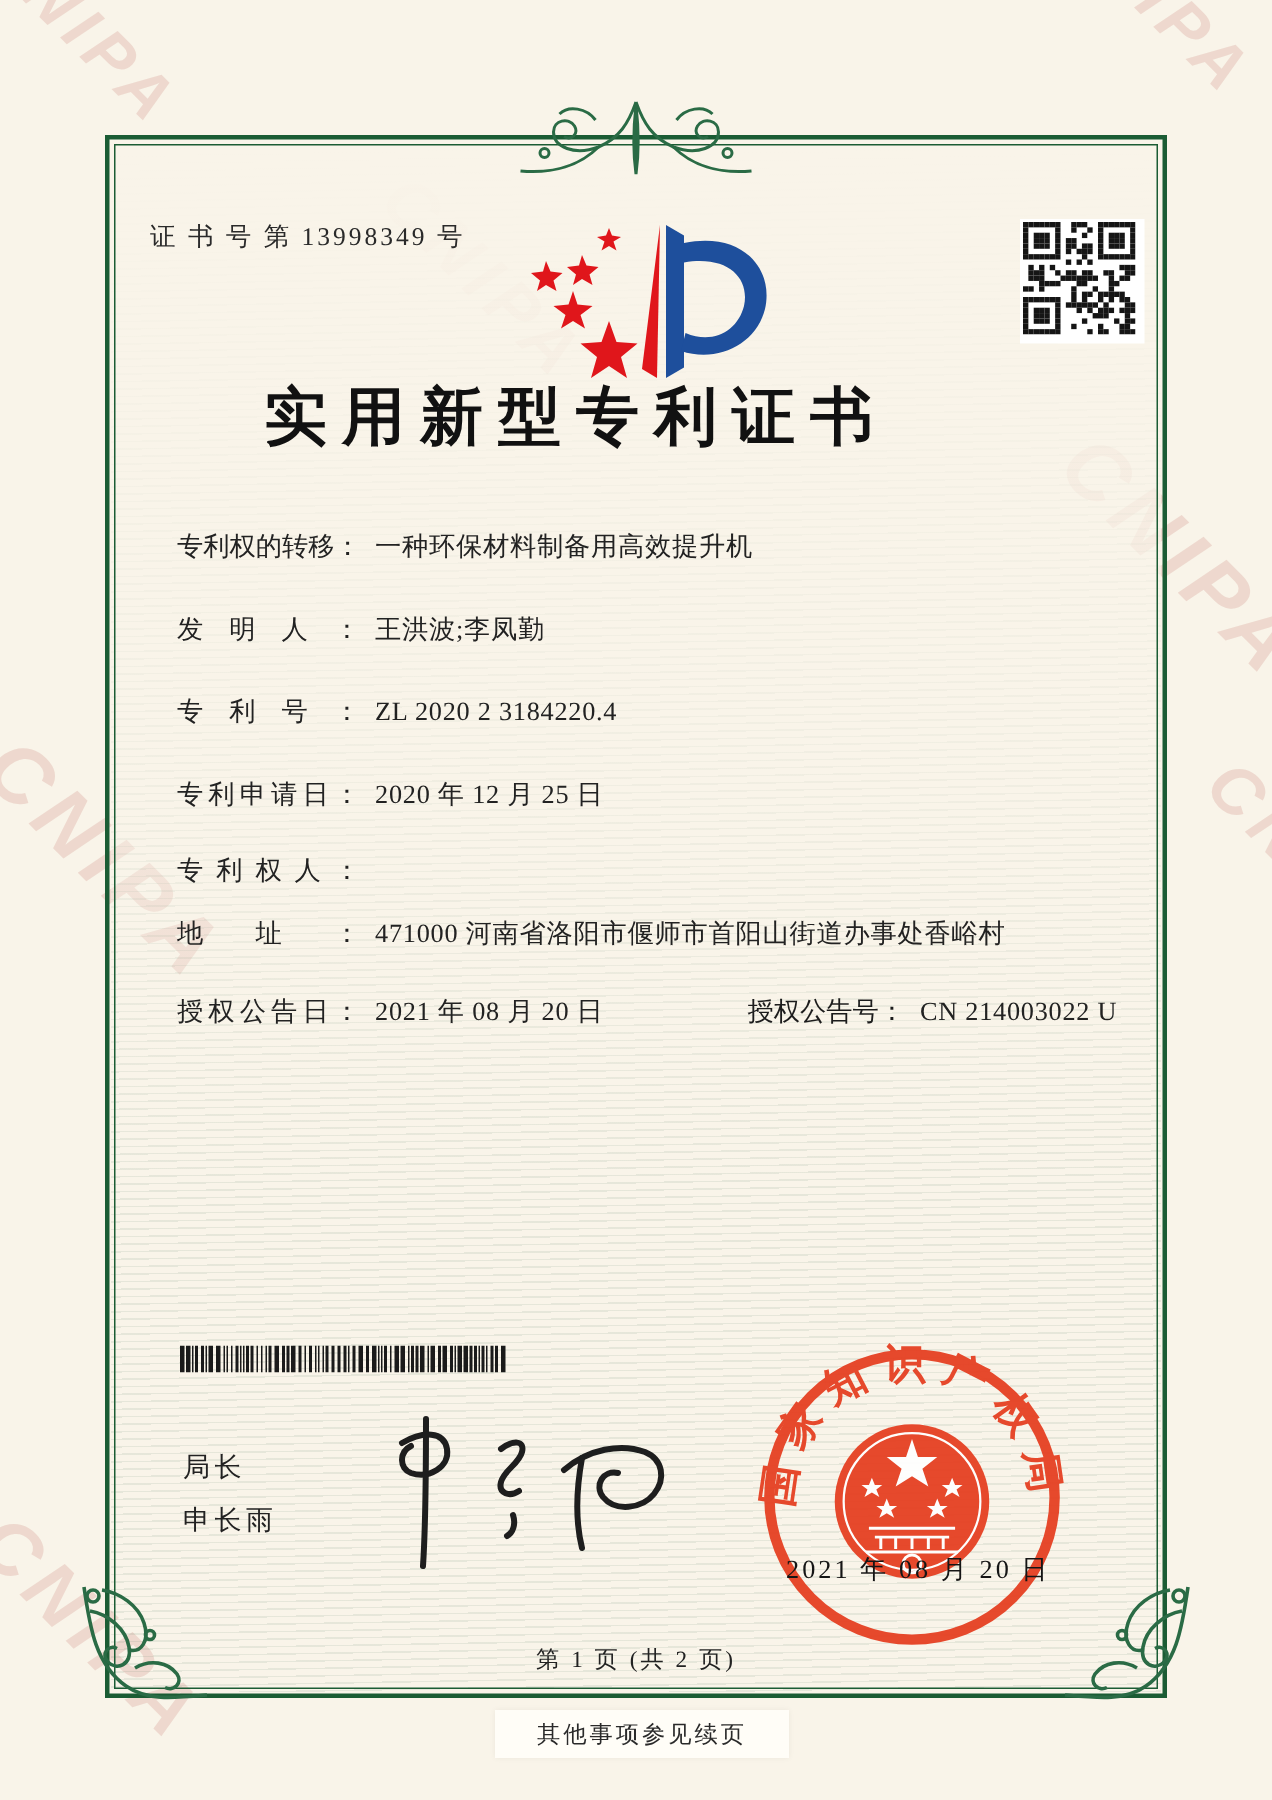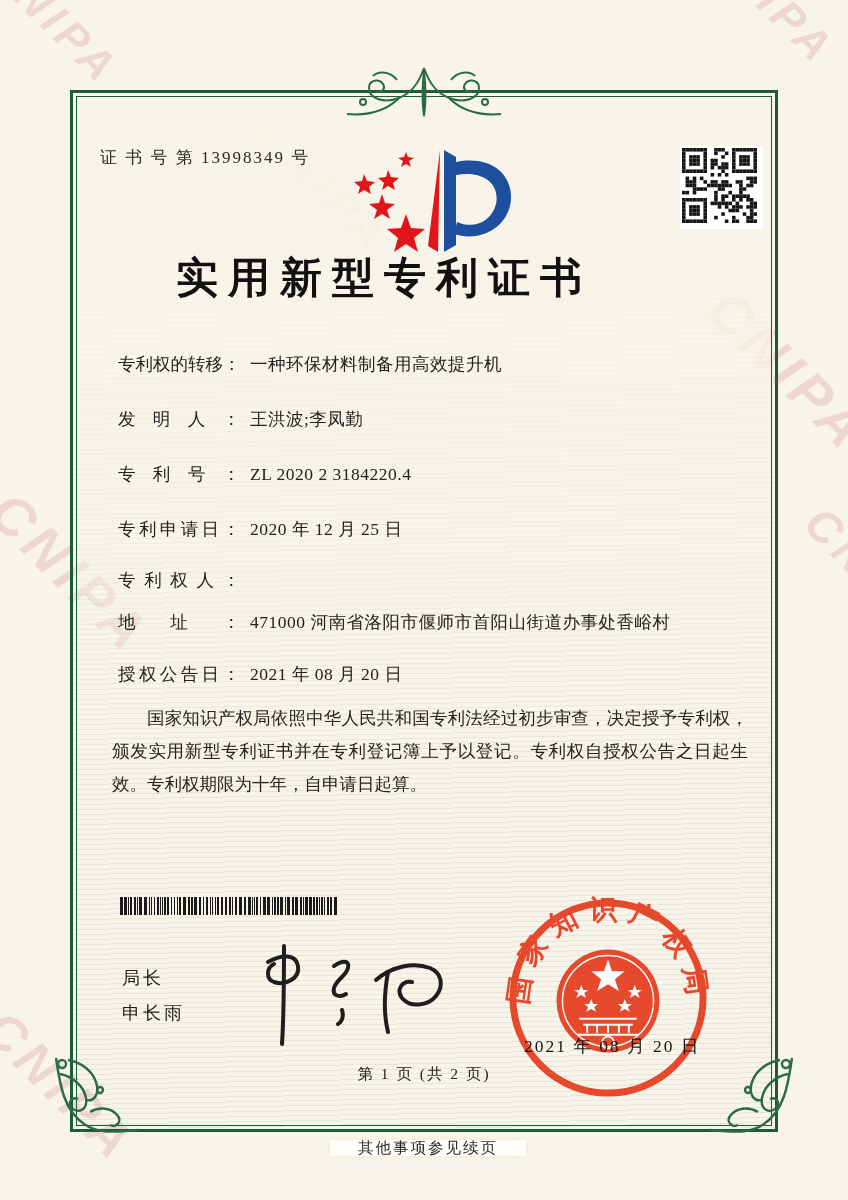--- a/index.html
+++ b/index.html
@@ -45,24 +45,24 @@
   .sign-title{position:absolute;left:122px;top:966px;font-size:18px;letter-spacing:3px;
               font-family:"Liberation Sans","DejaVu Sans",sans-serif;color:#222;}
   .sign-name{position:absolute;left:122px;top:1001px;font-size:18px;letter-spacing:3px;
              font-family:"Liberation Sans","DejaVu Sans",sans-serif;color:#222;}
   .signature{position:absolute;left:238px;top:936px;width:216px;height:112px;}
 
   .seal{position:absolute;left:504px;top:894px;width:208px;height:208px;opacity:.92;}
   .seal-date{position:absolute;left:524px;top:1034px;font-size:17.5px;letter-spacing:2px;
              color:#151515;z-index:5;white-space:nowrap;}
 
-  .page-num{position:absolute;left:0;top:1064px;width:848px;text-align:center;
+  .page-num{position:absolute;left:0;top:1096px;width:848px;text-align:center;
             font-size:15.5px;letter-spacing:2px;color:#222;}
 
-  .footer-note{position:absolute;left:330px;top:1140px;width:196px;height:16px;
+  .footer-note{position:absolute;left:330px;top:1140px;width:196px;height:32px;
                background:#fffdf7;box-shadow:0 0 4px rgba(0,0,0,.06);
                display:flex;align-items:center;justify-content:center;
                font-size:15.5px;letter-spacing:2px;color:#2a2a2a;}
 
   .ornament-top{position:absolute;left:339px;top:58px;width:170px;height:66px;}
   .corner-fl{position:absolute;width:96px;height:86px;}
   .corner-bl{left:50px;top:1052px;}
   .corner-br{left:702px;top:1052px;transform:scaleX(-1);}
 </style>
 </head>
@@ -373,24 +373,27 @@
 <div class="field-row" style="top:568px">
   <span class="flabel">专利权人：</span>
 </div>
 <div class="field-row" style="top:610px">
   <span class="flabel">地址：</span>
   <span class="fvalue">471000  河南省洛阳市偃师市首阳山街道办事处香峪村</span>
 </div>
 <div class="field-row" style="top:662px">
   <span class="flabel">授权公告日：</span>
   <span class="fvalue">2021 年 08 月 20 日</span>
+  <span class="fpair2">
+    <span>授权公告号：</span>
+    <span class="fvalue">CN 214003022 U</span>
+  </span>
 </div>
 
 <div class="body-text">
-  <p>国家知识产权局依照中华人民共和国专利法经过初步审查，决定授予专利权，颁发实用新型专利证书并在专利登记簿上予以登记。专利权自授权公告之日起生效。专利权期限为十年，自申请日起算。</p>
 </div>
 
 <svg class="barcode" id="bcsvg" viewBox="0 0 224 18" preserveAspectRatio="none" fill="#1a1a1a">
     <rect x="0" y="0" width="3" height="18"></rect>
     <rect x="4" y="0" width="3" height="18"></rect>
     <rect x="8" y="0" width="1" height="18"></rect>
     <rect x="10" y="0" width="2" height="18"></rect>
     <rect x="14" y="0" width="2" height="18"></rect>
     <rect x="17" y="0" width="1" height="18"></rect>
     <rect x="19" y="0" width="3" height="18"></rect>

